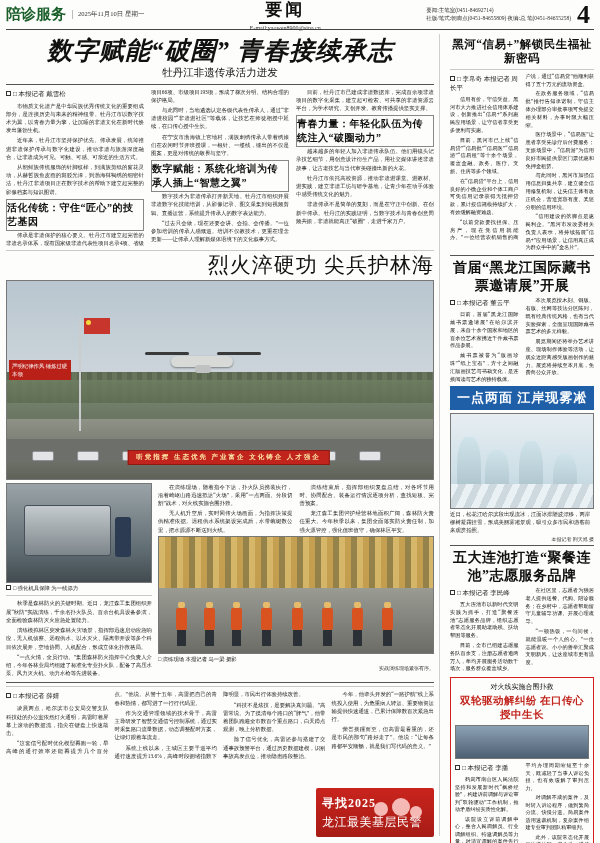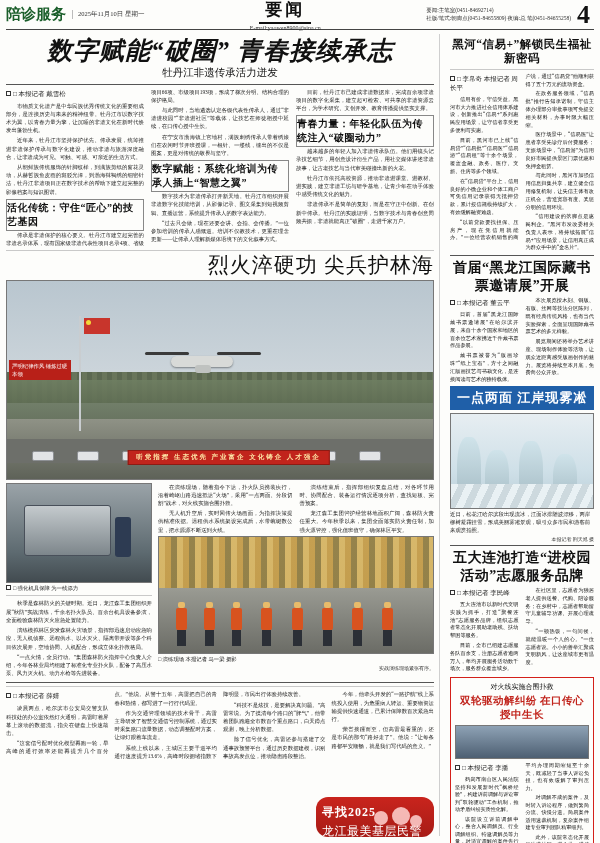--- a/index.html
+++ b/index.html
@@ -144,22 +144,22 @@
   .r-txt p { font-size:5.2px; line-height:1.5; text-align:justify; margin:0 0 2px; text-indent:10px;}
 
   
   .blue-band {
     background:#1f5fa8; color:#fff; font-size:13px; font-weight:bold;
     text-align:center; padding:3px 0; letter-spacing:1px; margin:3px 0;
   }
 
   
   .promo {
-    position:relative; height:40px; background:linear-gradient(#c9241d,#a71c16);
-    color:#fff; border-radius:12px; overflow:hidden; margin-top:3px;
+    position:relative; height:49px; background:linear-gradient(#c9241d,#a71c16);
+    color:#fff; border-radius:2px; overflow:hidden; margin-top:3px;
   }
   .promo .t1 { position:absolute; left:6px; top:7px; font-size:12px; font-weight:bold; letter-spacing:1px;}
   .promo .t2 { position:absolute; left:6px; top:26px; font-size:12px; letter-spacing:.5px;}
   .promo .dots { position:absolute; right:6px; top:10px; width:54px; height:32px;}
   .promo .dot { position:absolute; background:#ffd4d1; border-radius:50%; opacity:.85;}
 
   
   .legal-box { border:1.5px solid #d3201a; padding:4px; margin-top:4px; }
   .legal-box .kicker { font-size:7px; text-align:center; margin-bottom:2px;}
   .legal-box h5 { font-size:10.5px; font-weight:bold; text-align:center; color:#c1241c; margin:1px 0 3px; letter-spacing:.5px;}
@@ -390,21 +390,21 @@
         <div class="snow-tree" style="left:24%;height:62%;"></div>
         <div class="snow-tree" style="left:48%;height:72%;"></div>
         <div class="snow-tree" style="left:72%;height:58%;"></div>
         <div class="snow-ice"></div>
       </div>
       <div class="cap">近日，松花江哈尔滨段出现流冰，江面冰排随波漂移，两岸柳树凝霜挂雪，形成美丽雾凇景观，吸引众多市民和游客前来观赏拍照。</div>
       <div class="micro-credit">本报记者  荆天旭  摄</div>
 
       <div class="rule-dark"></div>
 
-      <h4 class="rh2">五大连池打造“进校园活动”志愿服务品牌</h4>
+      <h4 class="rh2">五大连池打造“聚餐连池”志愿服务品牌</h4>
       <div class="r-txt cols2">
         <div class="byline">
           <span class="box"></span><span>□ 本报记者  李民峰</span>
         </div>
         <p>五大连池市以新时代文明实践为抓手，打造“聚餐连池”志愿服务品牌，组织志愿者常态化开展助老助残、扶幼帮困等服务。</p>
         <p>目前，全市已组建志愿服务队百余支，注册志愿者逾两万人，年均开展服务活动数千场次，服务群众覆盖城乡。</p>
         <p>在社区里，志愿者为独居老人提供送餐、代购、陪诊服务；在乡村中，志愿者帮助留守儿童辅导功课、开展心理疏导。</p>
         <p>“一顿热饭，一句问候，就能温暖一个人的心。”一位志愿者说。小小的善举汇聚成文明新风，让这座城市更有温度。</p>
       </div>
 

